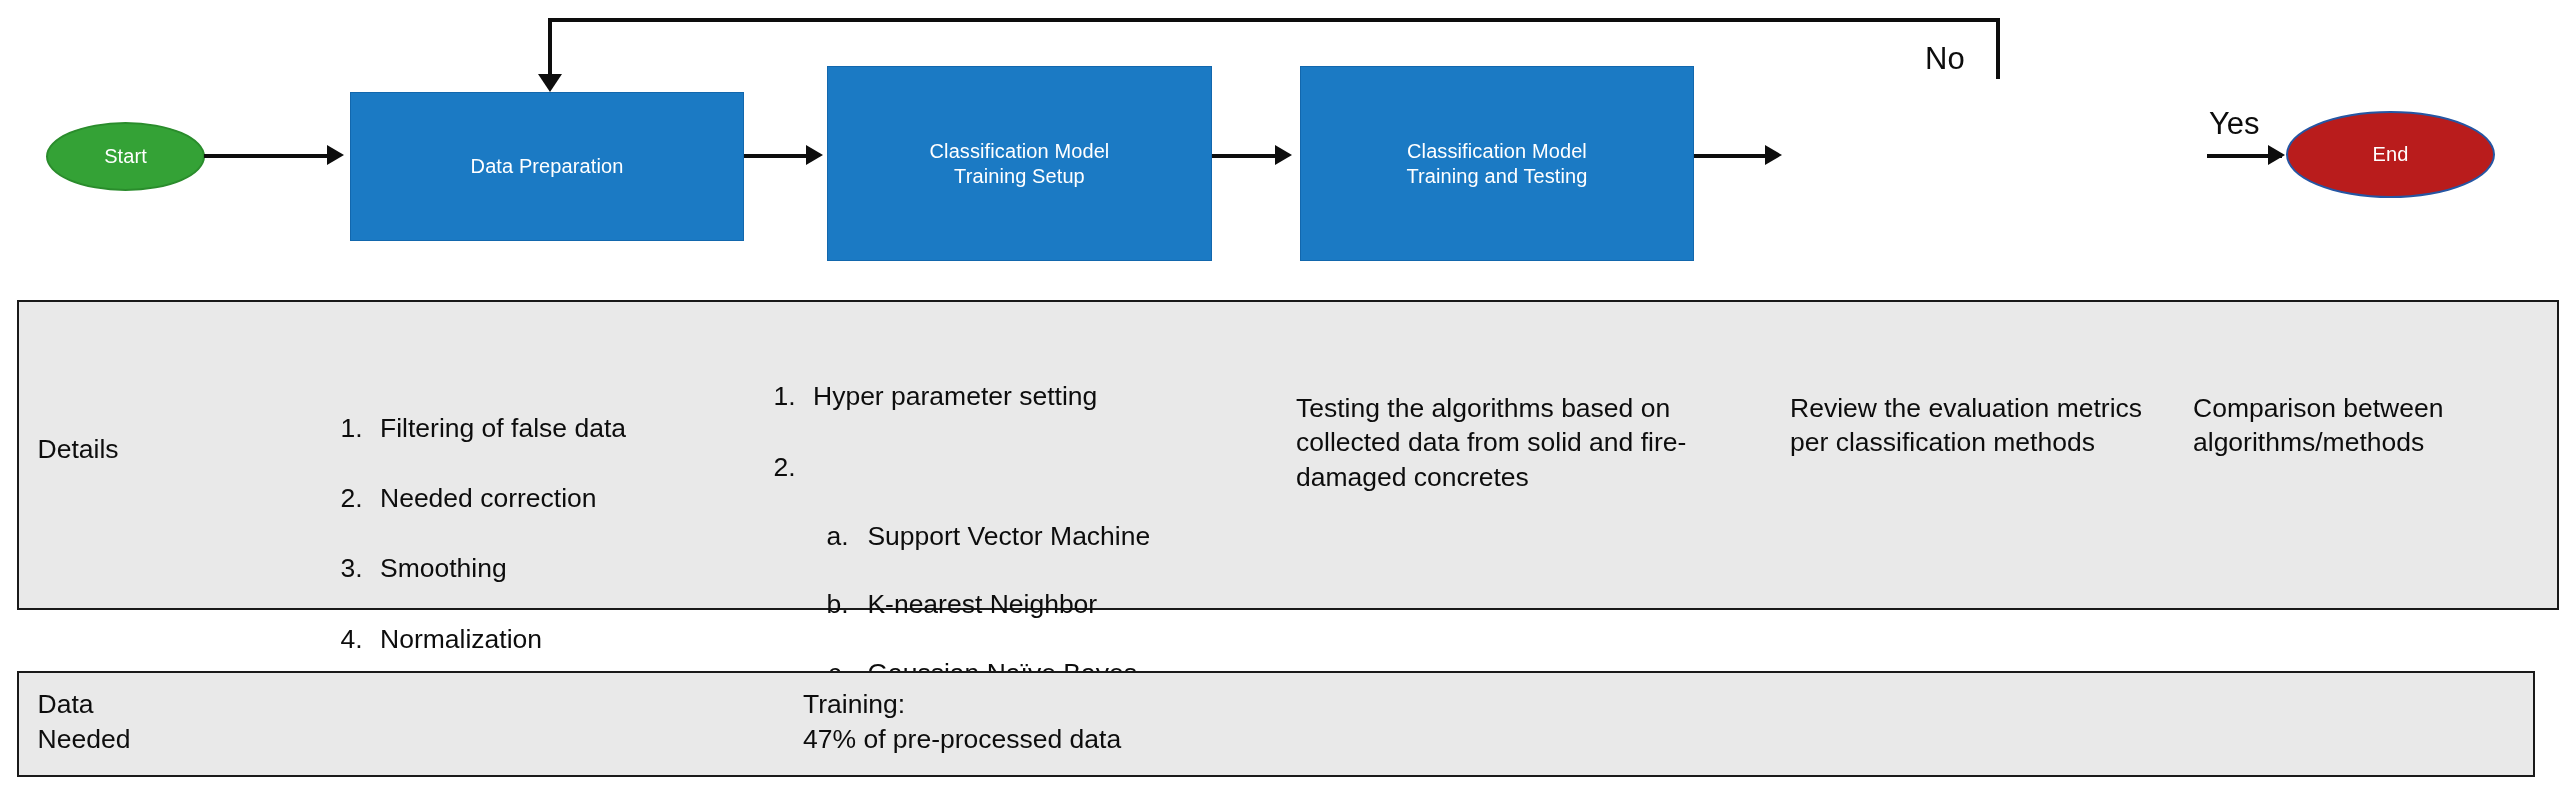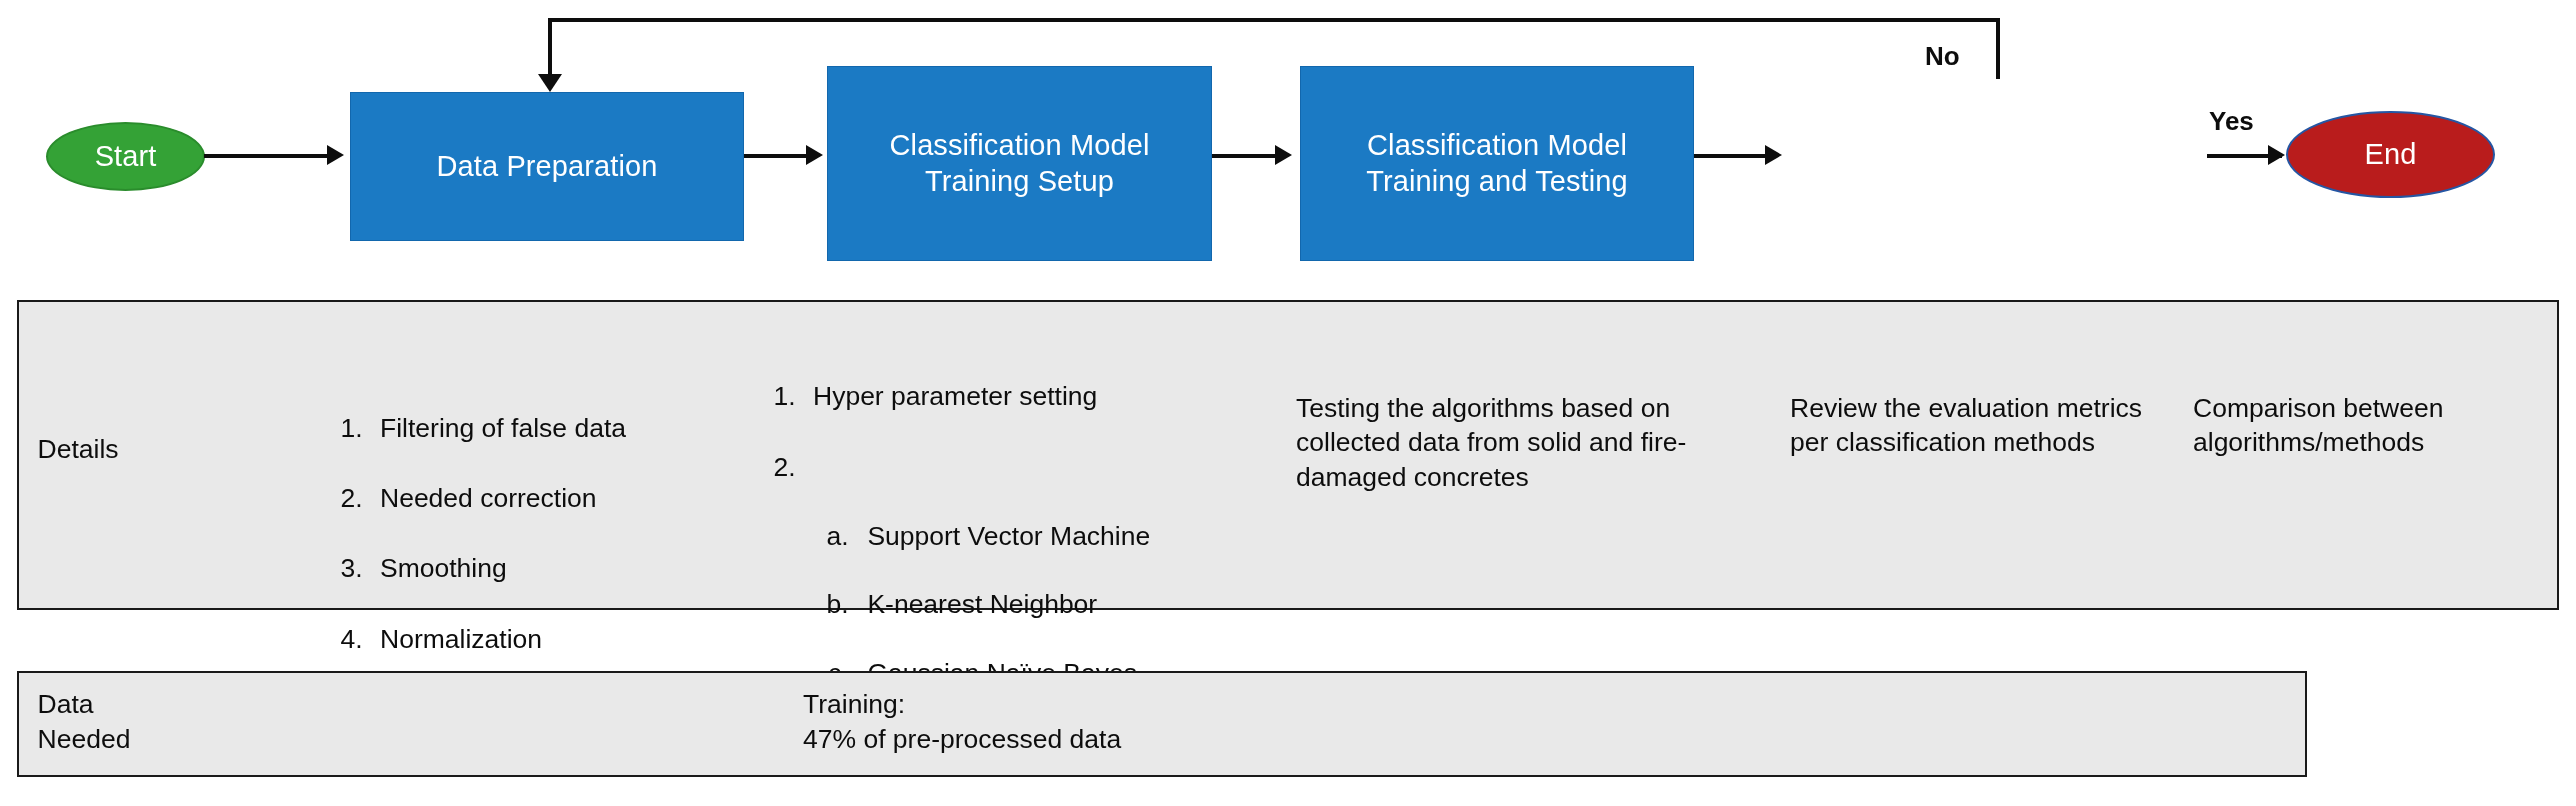--- a/index.html
+++ b/index.html
@@ -1,42 +1,42 @@
 <!DOCTYPE html>
 <html style="font-size:11.4px"><head>
 <meta charset="utf-8">
 <style>
   html,body{margin:0;padding:0;background:#ffffff;}
   body{font-family:"Liberation Sans","DejaVu Sans",sans-serif;}
   #stage{position:relative;width:2576px;height:806px;background:#ffffff;overflow:hidden;}
 
   
   .node{position:absolute;box-sizing:border-box;display:flex;align-items:center;justify-content:center;text-align:center;}
-  .node-label{color:#ffffff;font-size:29px;line-height:1.22;letter-spacing:0.1px;}
+  .node-label{color:#ffffff;font-size:20px;line-height:1.22;letter-spacing:0.1px;}
 
   .rect{background:#1b7ac4;border:1.4px solid #1267ad;}
   .ellipse{border-radius:50%;}
   .ellipse.start{background:#34a236;border:2.1px solid #2a8c2c;}
   .ellipse.end{background:#b91c1c;border:2.1px solid #2556a3;}
 
   .diamond-wrap{position:absolute;}
   .diamond-wrap svg{display:block;}
   .diamond-text{position:absolute;left:0;top:0;width:100%;height:100%;
       display:flex;flex-direction:column;align-items:center;justify-content:center;
       color:#fff;font-size:27px;line-height:1.2;pointer-events:none;}
 
   
   .hline{position:absolute;height:3.6px;background:#0d0d0d;}
   .vline{position:absolute;width:3.6px;background:#0d0d0d;}
   .arrow-r{position:absolute;width:0;height:0;
       border-top:10.7px solid transparent;border-bottom:10.7px solid transparent;border-left:17px solid #0d0d0d;}
   .arrow-d{position:absolute;width:0;height:0;
       border-left:12px solid transparent;border-right:12px solid transparent;border-top:18.6px solid #0d0d0d;}
 
-  .edge-label{position:absolute;font-size:26px;font-weight:bold;color:#0d0d0d;white-space:nowrap;}
+  .edge-label{position:absolute;font-size:31px;font-weight:normal;color:#0d0d0d;white-space:nowrap;}
 
   
   .panel{position:absolute;box-sizing:border-box;background:#e9e9e9;border:2.9px solid #1a1a1a;}
   .panel-cell{position:absolute;font-size:26.5px;line-height:1.30;color:#0d0d0d;white-space:pre-line;}
 
   ol.lv1{margin:0;padding:0 0 0 44px;list-style:decimal;}
   ol.lv1>li{margin:0 0 1.4px 0;padding-left:10px;}
   ol.lv2{margin:0;padding:0 0 0 43px;list-style:lower-alpha;}
   ol.lv2>li{margin:0;padding-left:11.4px;}
   ol.lv1>li::marker,ol.lv2>li::marker{font-size:26.5px;}
@@ -122,21 +122,21 @@
       </ol>
     </div>
 
     <div class="panel-cell plainline" style="left:1277px;top:89px;width:443px;">Testing the algorithms based on collected data from solid and fire-damaged concretes</div>
 
     <div class="panel-cell plainline" style="left:1771px;top:89px;width:357px;">Review the evaluation metrics per classification methods</div>
 
     <div class="panel-cell plainline" style="left:2174px;top:89px;width:336px;">Comparison between algorithms/methods</div>
   </div>
 
-  <div class="panel" style="left:17px;top:671px;width:2290px;height:106px;">
+  <div class="panel" style="left:17px;top:671px;width:2518px;height:106px;">
 
     <div class="panel-cell plainline" style="left:18.6px;top:14.3px;">Data
 Needed</div>
 
     <div class="panel-cell plainline" style="left:784px;top:14.3px;width:500px;">Training:
 47% of pre-processed data</div>
 
   </div>
 
 </div>

